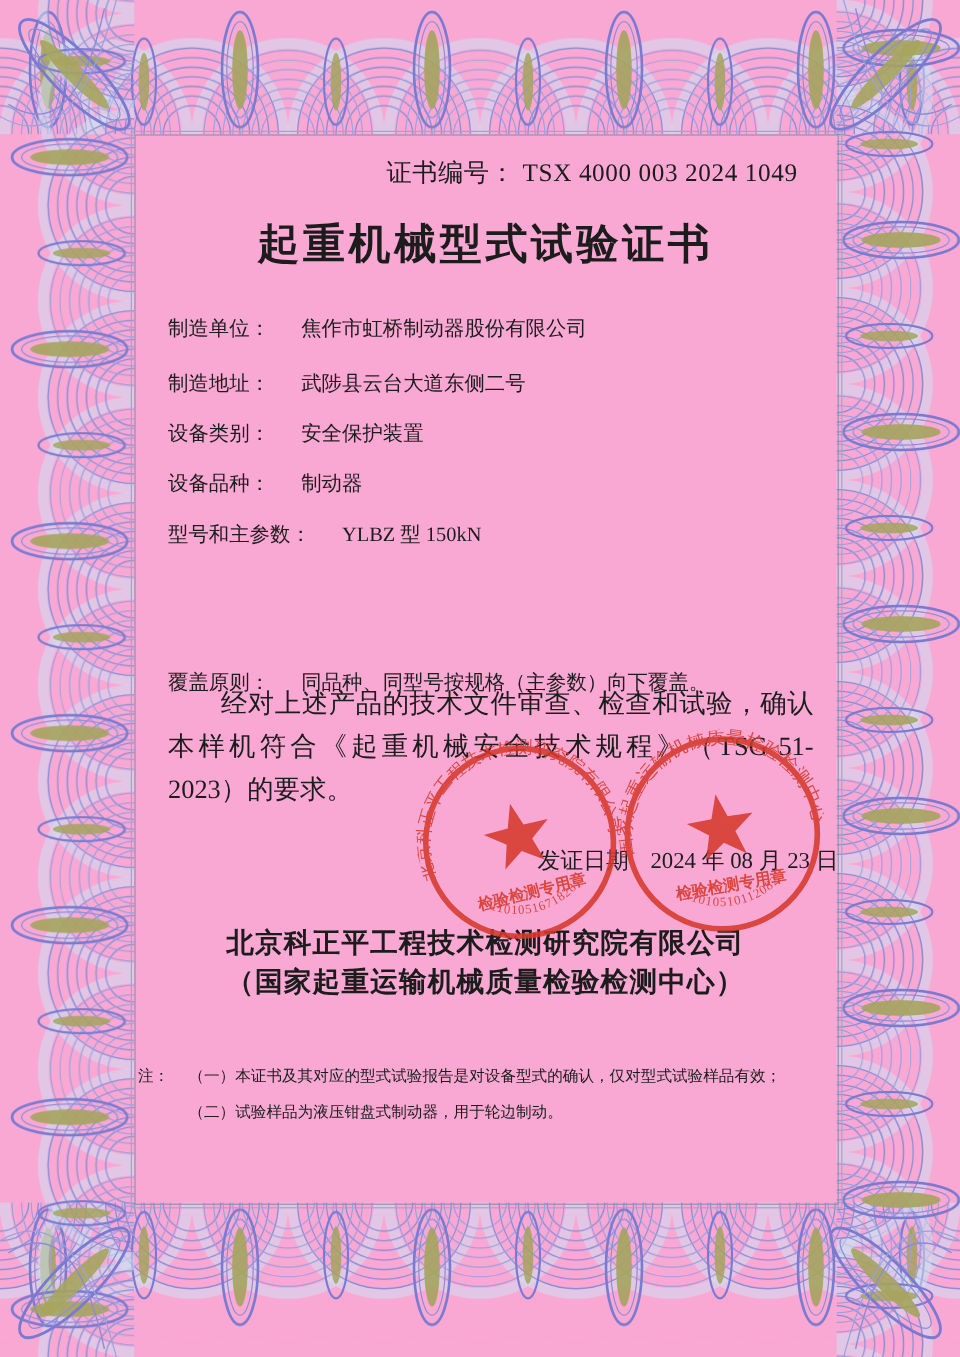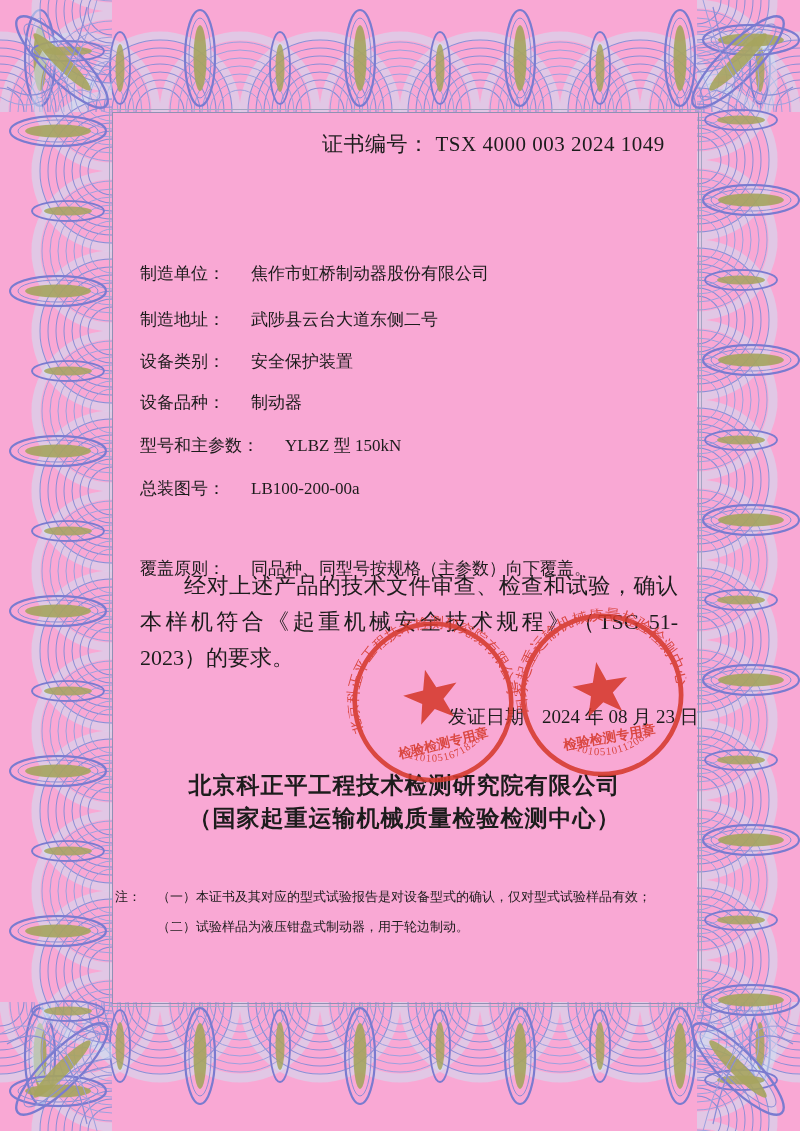--- a/index.html
+++ b/index.html
@@ -116,27 +116,27 @@
     <use href="#cornerLeaf" x="0" y="0" transform="translate(62,62)"></use>
     <use href="#cornerLeaf" x="0" y="0" transform="translate(738,62) scale(-1,1)"></use>
     <use href="#cornerLeaf" x="0" y="0" transform="translate(62,1069) scale(1,-1)"></use>
     <use href="#cornerLeaf" x="0" y="0" transform="translate(738,1069) scale(-1,-1)"></use>
   </svg>
 
   <div class="inner-frame"></div>
 
   <div class="cert-no"><span>证书编号：</span><span class="val">TSX 4000 003 2024 1049</span></div>
 
+  <h1 class="doc-title">起重机械型式试验证书</h1>
 
   <div class="field-row" style="top:262px"><span>制造单位：</span><span class="value">焦作市虹桥制动器股份有限公司</span></div>
   <div class="field-row" style="top:350px"><span>设备类别：</span><span class="value">安全保护装置</span></div>
   <div class="field-row" style="top:308px"><span>制造地址：</span><span class="value">武陟县云台大道东侧二号</span></div>
   <div class="field-row" style="top:391px"><span>设备品种：</span><span class="value">制动器</span></div>
   <div class="field-row" style="top:434px"><span>型号和主参数：</span><span class="value">YLBZ 型 150kN</span></div>
-  <div class="field-row" style="top:477px"><span>总装图号：</span><span class="value">LB100-200-00a</span></div>
   <div class="field-row" style="top:557px"><span>覆盖原则：</span><span class="value">同品种、同型号按规格（主参数）向下覆盖。</span></div>
 
   <p class="statement">经对上述产品的技术文件审查、检查和试验，确认本样机符合《起重机械安全技术规程》（TSG 51-2023）的要求。</p>
 
   <div class="issue-date"><span>发证日期</span><span class="date-val">2024 年 08 月 23 日</span></div>
 
   <svg class="stamp stamp-left" width="170" height="170" viewBox="0 0 200 200">
     <defs>
       <path id="s1top" d="M 13 120 A 89 89 0 1 1 187 120" fill="none"></path>
       <path id="s1bot" d="M 32 132 A 80 80 0 0 0 168 132" fill="none"></path>

